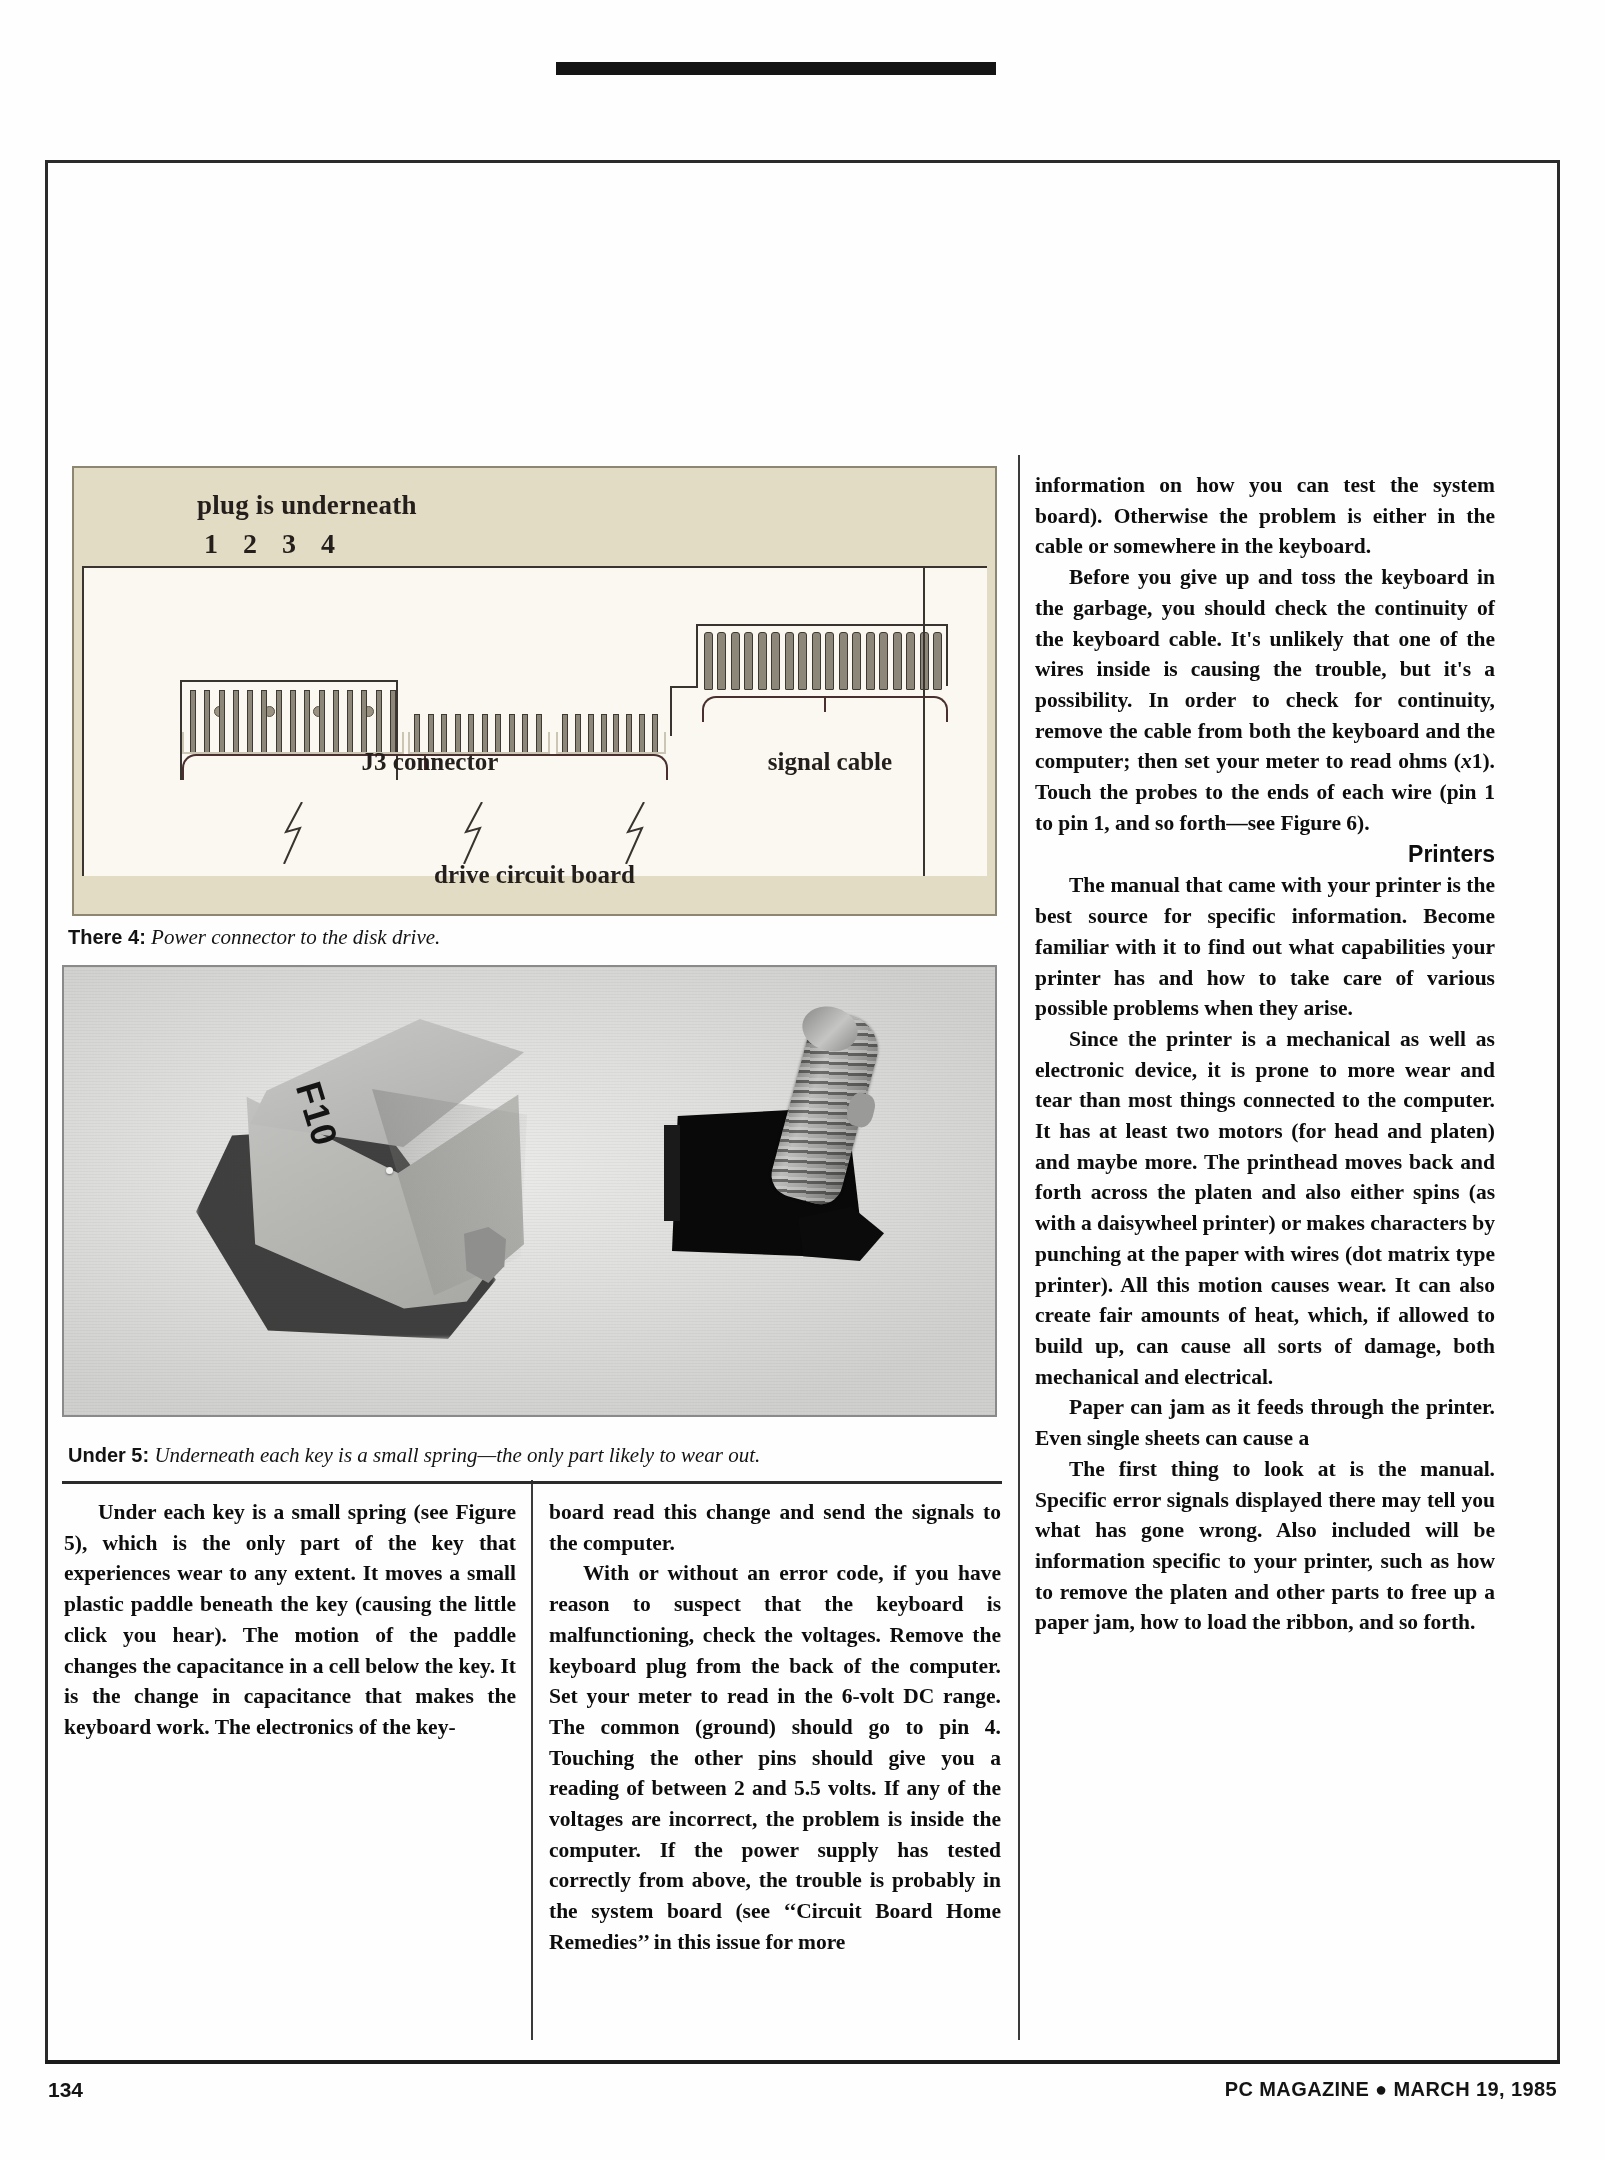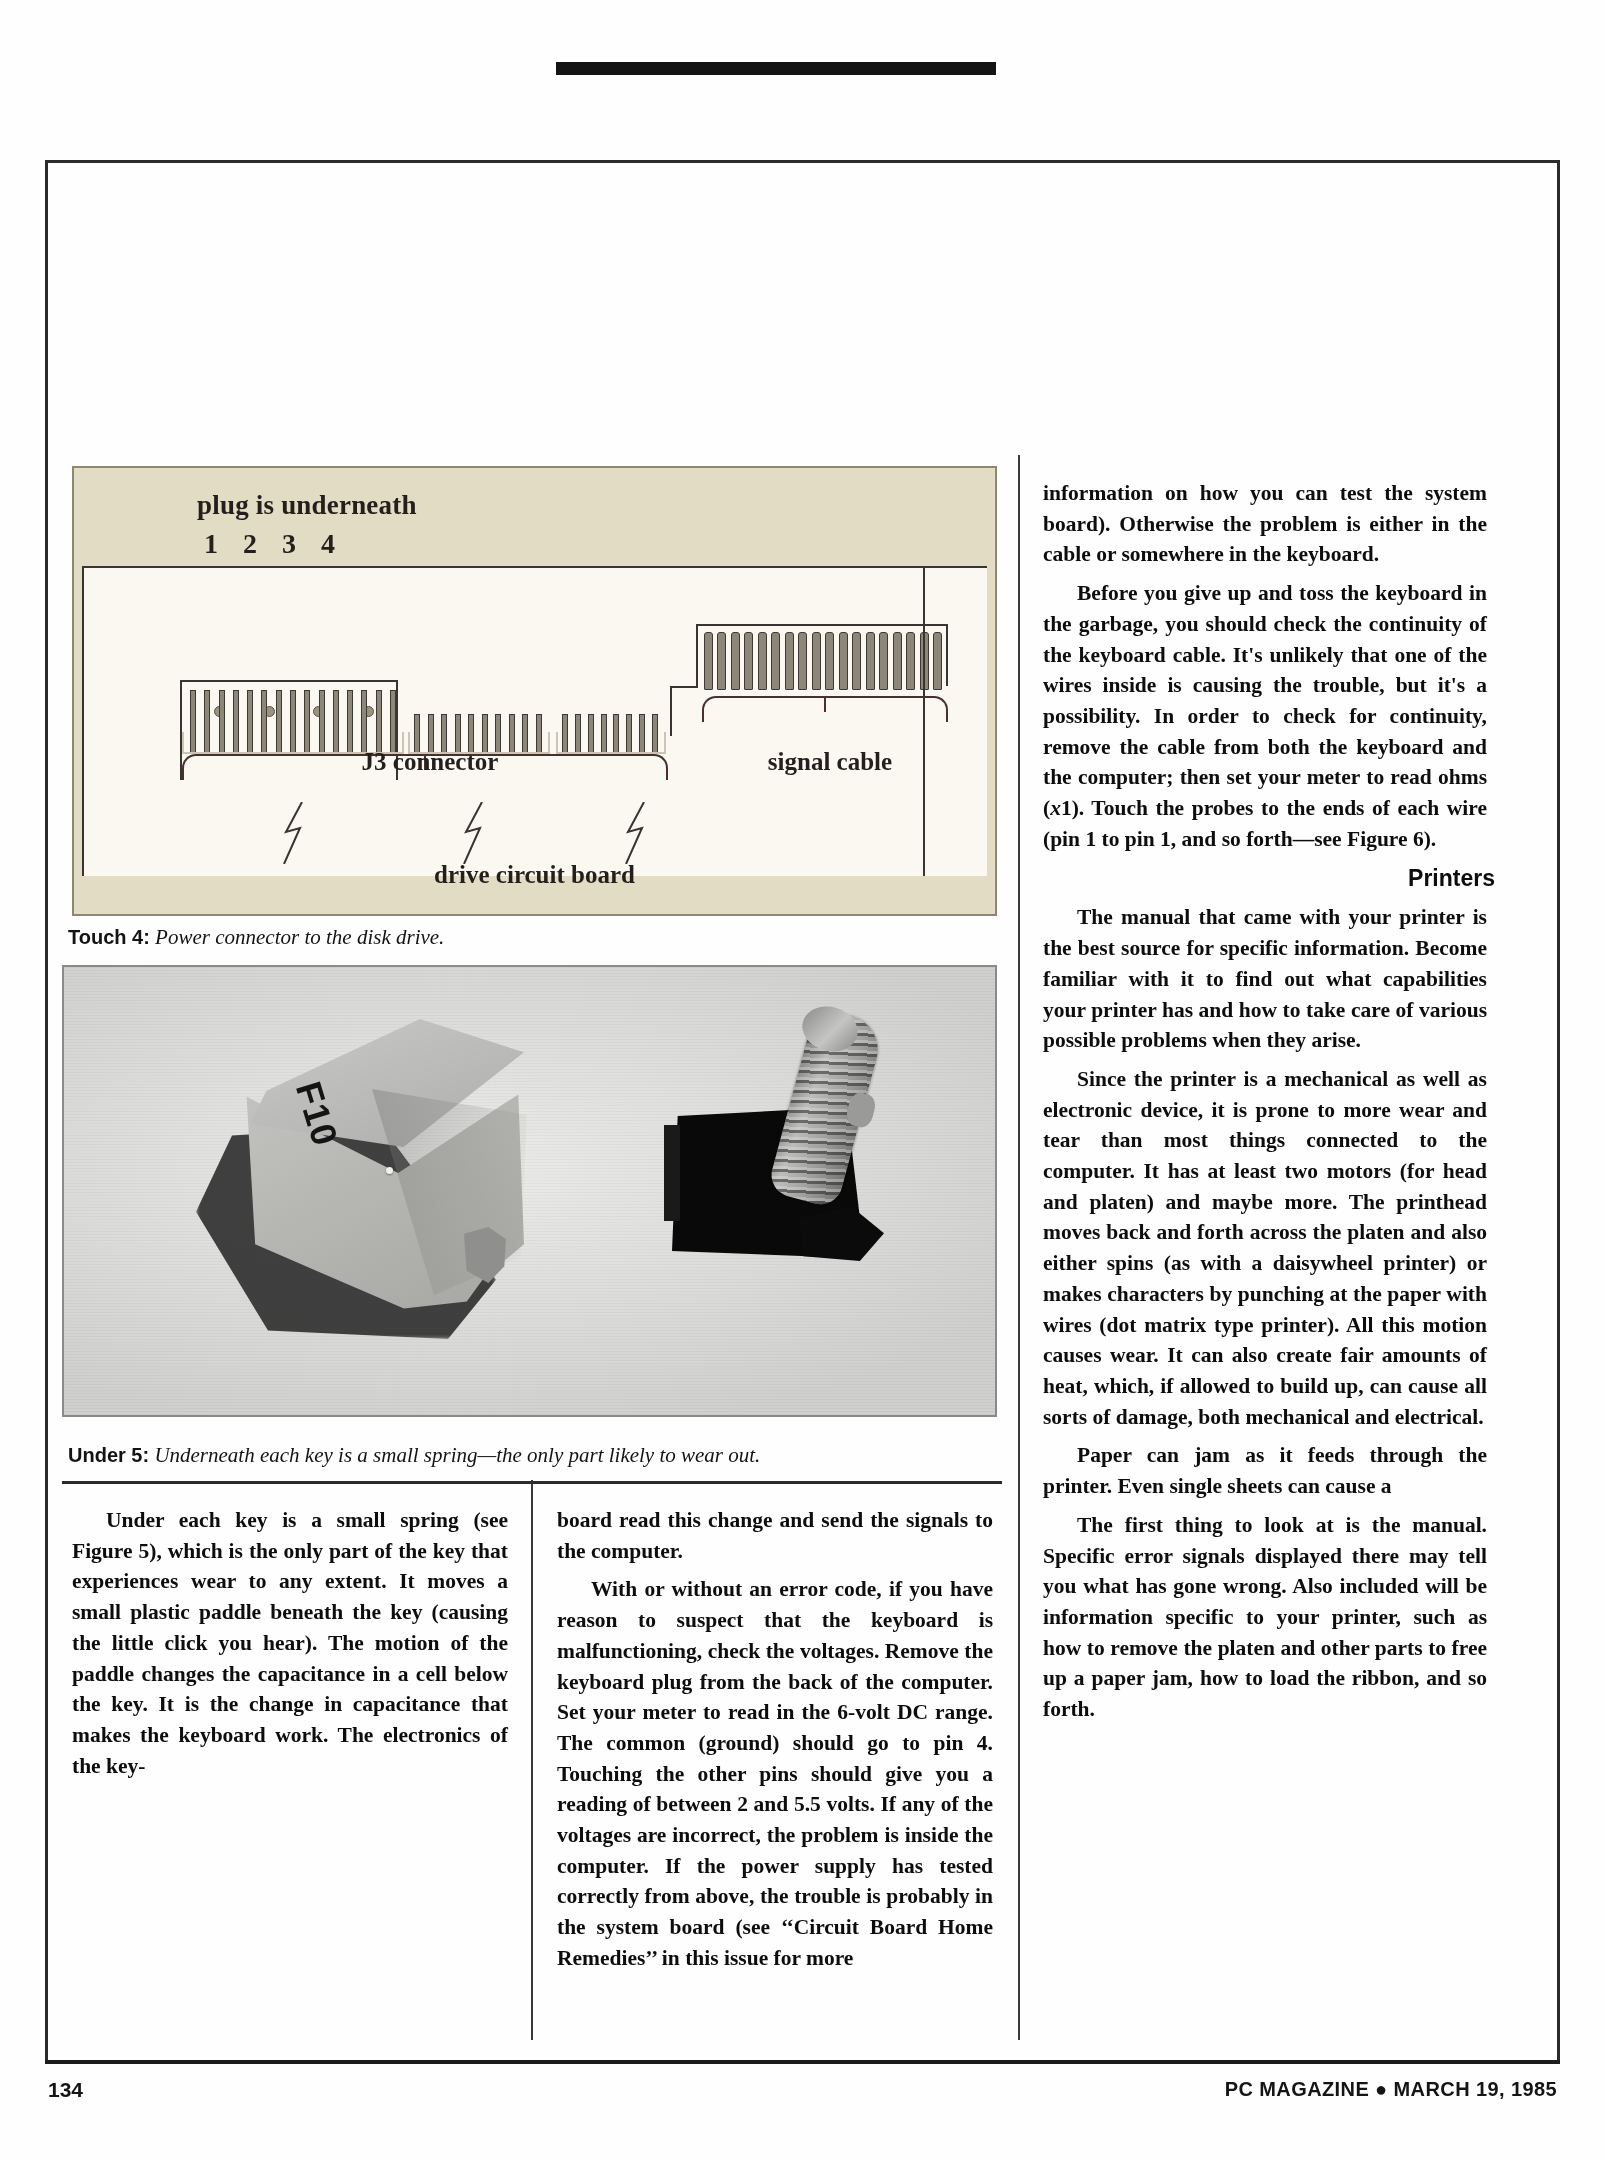--- a/index.html
+++ b/index.html
@@ -354,21 +354,21 @@
   
   .col {
     position: absolute;
     font-size: 21.5px;
     line-height: 30.7px;
     color: #0d0d0d;
     text-align: justify;
     hyphens: manual;
     font-weight: 600;
   }
-  .col p { margin: 8px; text-indent: 34px; }
+  .col p { margin: 0; text-indent: 34px; }
   .col p.noindent { text-indent: 0; }
   .col h3 {
     margin: 0;
     font-family: "Liberation Sans", sans-serif;
     font-size: 23px;
     font-weight: bold;
     text-align: right;
     line-height: 32px;
   }
   .col i { font-style: italic; }
@@ -536,21 +536,21 @@
         </svg>
     </div>
     <div class="break-mark" style="left:548px; top:336px;">
       <svg width="34" height="62" viewBox="0 0 34 62">
           <path d="M24 0 L8 30 L22 26 L6 62" fill="none" stroke="#3a3430" stroke-width="2"></path>
         </svg>
     </div>
   </div>
 
   <div class="figcap cap4">
-    <b>Touch 4:</b>
+    <b>There 4:</b>
     <i>Power connector to the disk drive.</i>
   </div>
 
   <div class="fig5-wrap">
     <div class="photo-bg"></div>
     <div class="photo-grain"></div>
 
     <div class="keycap">
       <div class="shadow"></div>
       <div class="face"></div>

